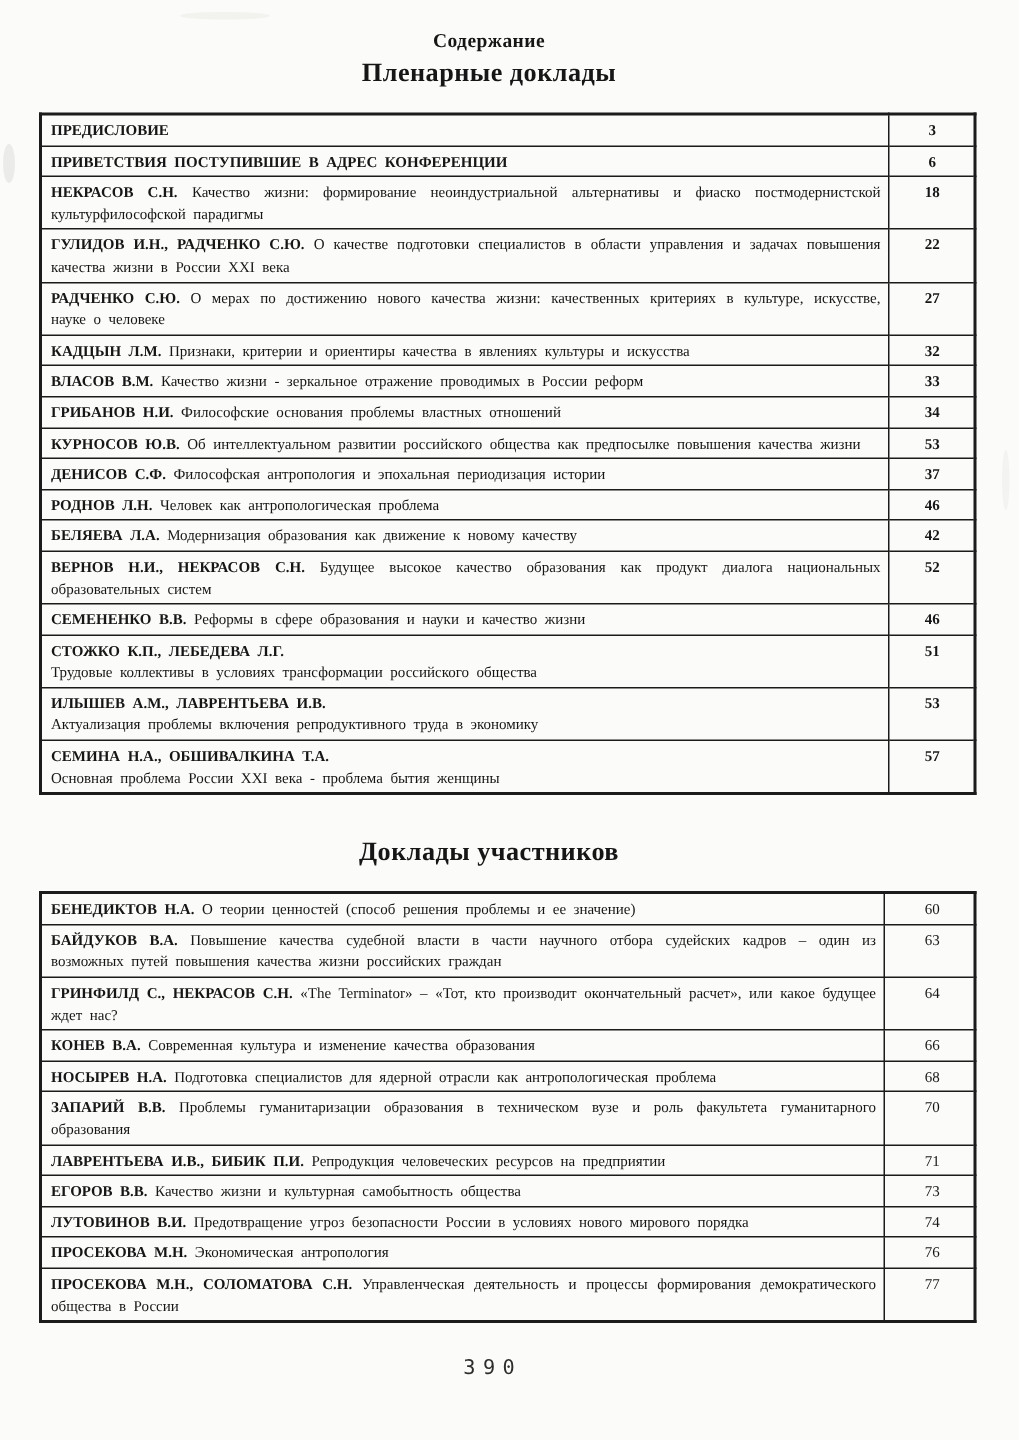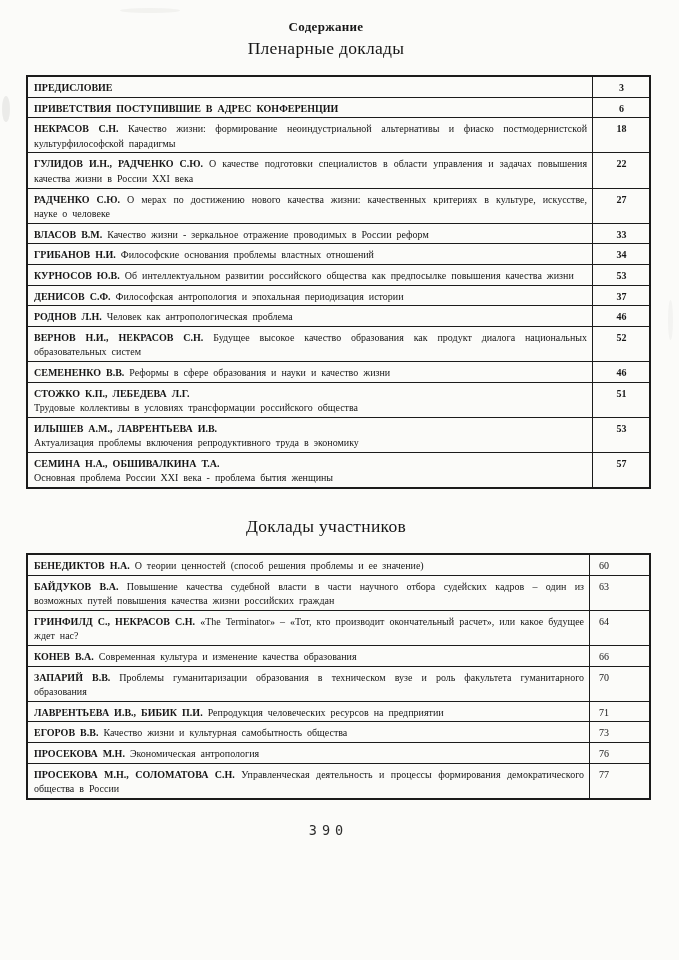--- a/index.html
+++ b/index.html
@@ -22,21 +22,21 @@
   .page-title {
     margin: 19px 0 0 0;
     font-size: 13px;
     font-weight: bold;
     letter-spacing: 0.3px;
   }
   .section-heading {
     width: 652px;
     text-align: center;
     font-size: 17.5px;
-    font-weight: normal;
+    font-weight: bold;
     letter-spacing: 0.3px;
     margin-top: 27px;
   }
   .section:first-child .section-heading {
     margin-top: 3px;
   }
   table.toc {
     border-collapse: collapse;
     table-layout: fixed;
     width: 625px;
@@ -57,21 +57,21 @@
   td.page-cell {
     width: 45px;
     padding-left: 3px;
     padding-right: 3px;
   }
   .section:nth-child(1) td.page-cell {
     text-align: center;
     font-weight: bold;
   }
   .section:nth-child(2) td.page-cell {
-    text-align: left;
+    text-align: center;
     padding-left: 9px;
     font-weight: normal;
   }
   .author {
     font-weight: bold;
   }
   .author.block {
     display: block;
   }
   .footer-page-number {
@@ -126,38 +126,46 @@
           </tr>
           <tr>
             <td class="entry-cell"><span class="author">ГУЛИДОВ И.Н., РАДЧЕНКО С.Ю.</span> <span class="entry-title">О качестве подготовки специалистов в области управления и задачах повышения качества жизни в России XXI века</span></td>
             <td class="page-cell">22</td>
           </tr>
           <tr>
             <td class="entry-cell"><span class="author">РАДЧЕНКО С.Ю.</span> <span class="entry-title">О мерах по достижению нового качества жизни: качественных критериях в культуре, искусстве, науке о человеке</span></td>
             <td class="page-cell">27</td>
           </tr>
           <tr>
+            <td class="entry-cell"><span class="author">КАДЦЫН Л.М.</span> <span class="entry-title">Признаки, критерии и ориентиры качества в явлениях культуры и искусства</span></td>
+            <td class="page-cell">32</td>
+          </tr>
+          <tr>
             <td class="entry-cell"><span class="author">ВЛАСОВ В.М.</span> <span class="entry-title">Качество жизни - зеркальное отражение проводимых в России реформ</span></td>
             <td class="page-cell">33</td>
           </tr>
           <tr>
             <td class="entry-cell"><span class="author">ГРИБАНОВ Н.И.</span> <span class="entry-title">Философские основания проблемы властных отношений</span></td>
             <td class="page-cell">34</td>
           </tr>
           <tr>
             <td class="entry-cell"><span class="author">КУРНОСОВ Ю.В.</span> <span class="entry-title">Об интеллектуальном развитии российского общества как предпосылке повышения качества жизни</span></td>
             <td class="page-cell">53</td>
           </tr>
           <tr>
             <td class="entry-cell"><span class="author">ДЕНИСОВ С.Ф.</span> <span class="entry-title">Философская антропология и эпохальная периодизация истории</span></td>
             <td class="page-cell">37</td>
           </tr>
           <tr>
             <td class="entry-cell"><span class="author">РОДНОВ Л.Н.</span> <span class="entry-title">Человек как антропологическая проблема</span></td>
             <td class="page-cell">46</td>
+          </tr>
+          <tr>
+            <td class="entry-cell"><span class="author">БЕЛЯЕВА Л.А.</span> <span class="entry-title">Модернизация образования как движение к новому качеству</span></td>
+            <td class="page-cell">42</td>
           </tr>
           <tr>
             <td class="entry-cell"><span class="author">ВЕРНОВ Н.И., НЕКРАСОВ С.Н.</span> <span class="entry-title">Будущее высокое качество образования как продукт диалога национальных образовательных систем</span></td>
             <td class="page-cell">52</td>
           </tr>
           <tr>
             <td class="entry-cell"><span class="author">СЕМЕНЕНКО В.В.</span> <span class="entry-title">Реформы в сфере образования и науки и качество жизни</span></td>
             <td class="page-cell">46</td>
           </tr>
           <tr>
@@ -189,30 +197,38 @@
           </tr>
           <tr>
             <td class="entry-cell"><span class="author">ГРИНФИЛД С., НЕКРАСОВ С.Н.</span> <span class="entry-title">«The Terminator» – «Тот, кто производит окончательный расчет», или какое будущее ждет нас?</span></td>
             <td class="page-cell">64</td>
           </tr>
           <tr>
             <td class="entry-cell"><span class="author">КОНЕВ В.А.</span> <span class="entry-title">Современная культура и изменение качества образования</span></td>
             <td class="page-cell">66</td>
           </tr>
           <tr>
+            <td class="entry-cell"><span class="author">НОСЫРЕВ Н.А.</span> <span class="entry-title">Подготовка специалистов для ядерной отрасли как антропологическая проблема</span></td>
+            <td class="page-cell">68</td>
+          </tr>
+          <tr>
             <td class="entry-cell"><span class="author">ЗАПАРИЙ В.В.</span> <span class="entry-title">Проблемы гуманитаризации образования в техническом вузе и роль факультета гуманитарного образования</span></td>
             <td class="page-cell">70</td>
           </tr>
           <tr>
             <td class="entry-cell"><span class="author">ЛАВРЕНТЬЕВА И.В., БИБИК П.И.</span> <span class="entry-title">Репродукция человеческих ресурсов на предприятии</span></td>
             <td class="page-cell">71</td>
           </tr>
           <tr>
             <td class="entry-cell"><span class="author">ЕГОРОВ В.В.</span> <span class="entry-title">Качество жизни и культурная самобытность общества</span></td>
             <td class="page-cell">73</td>
+          </tr>
+          <tr>
+            <td class="entry-cell"><span class="author">ЛУТОВИНОВ В.И.</span> <span class="entry-title">Предотвращение угроз безопасности России в условиях нового мирового порядка</span></td>
+            <td class="page-cell">74</td>
           </tr>
           <tr>
             <td class="entry-cell"><span class="author">ПРОСЕКОВА М.Н.</span> <span class="entry-title">Экономическая антропология</span></td>
             <td class="page-cell">76</td>
           </tr>
           <tr>
             <td class="entry-cell"><span class="author">ПРОСЕКОВА М.Н., СОЛОМАТОВА С.Н.</span> <span class="entry-title">Управленческая деятельность и процессы формирования демократического общества в России</span></td>
             <td class="page-cell">77</td>
           </tr>
         </tbody>

